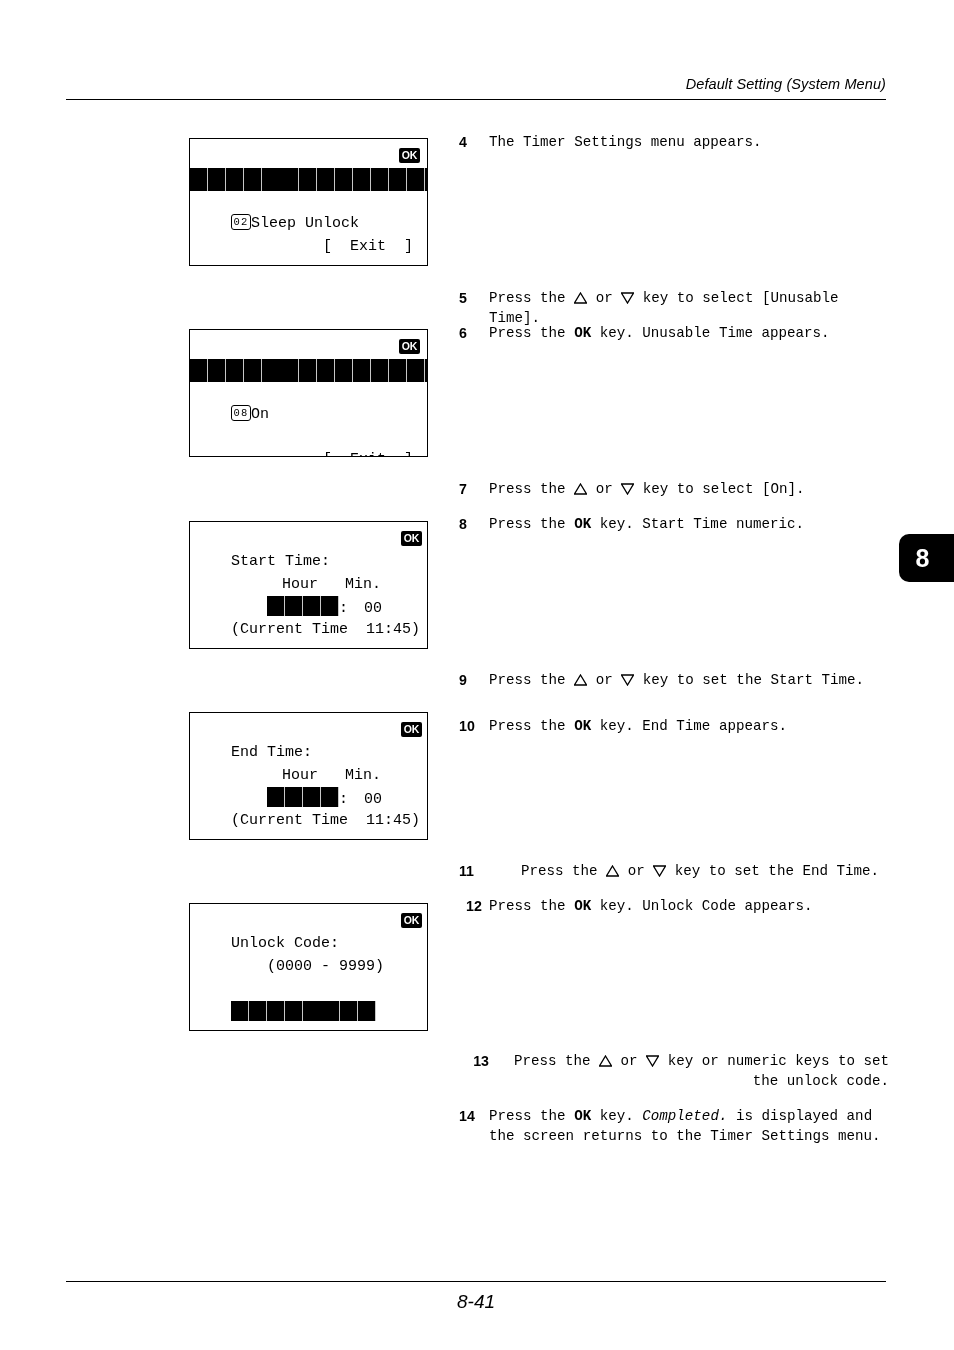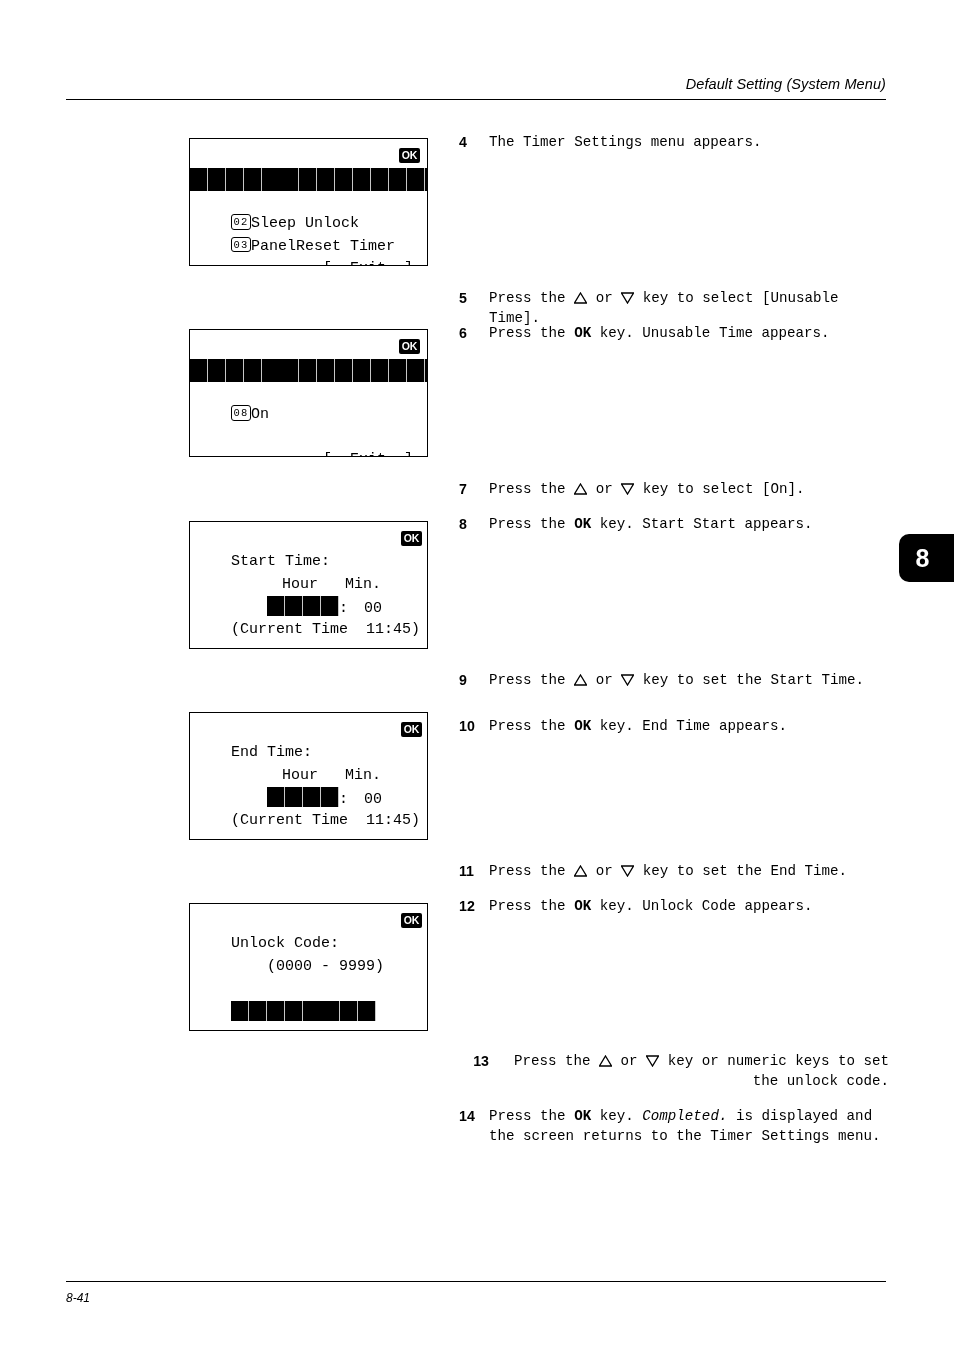--- a/index.html
+++ b/index.html
@@ -47,23 +47,23 @@
     position: absolute;
     left: 66px;
     top: 1281px;
     width: 820px;
   }
   .footer-rule {
     border-top: 1.6px solid #000;
     width: 100%;
   }
   .footer-page {
-    text-align: left;
+    text-align: center;
     font-style: italic;
-    font-size: 12px;
+    font-size: 19px;
     margin-top: 9px;
   }
 
   
   .chapter-tab {
     position: absolute;
     left: 899px;
     top: 534px;
     width: 55px;
     height: 48px;
@@ -266,23 +266,20 @@
       <span class="ok-badge">OK</span>
     </span>
   </div>
   <div class="lcd-row-hl">
     <span class="cellgrid"></span>
     
   </div>
   <div class="lcd-line">
     <span class="badge">02</span><span>Sleep Unlock</span>
   </div>
-  <div class="lcd-line">
-    <span class="badge">03</span><span>PanelReset Timer</span>
-  </div>
   <div class="lcd-line" style="text-align:right; padding-right:14px;">
     <span>[  Exit  ]</span>
   </div>
 </div>
 
 <div class="lcd" id="scr-unusable-time" style="top:329px; height:128px;">
   <div class="lcd-line">
     <span>Unusable Time:</span>
     <span class="lcd-icons">
       <span class="dpad-icon">
@@ -394,43 +391,43 @@
   <div class="step" style="top:351px;">
     <span class="step-num">7</span>
     <span class="step-text"><span>Press the </span><span class="tri-wrap"><svg width="13" height="12" viewBox="0 0 13 12">
             <polygon points="6.5,1 12.5,11 0.5,11" fill="none" stroke="#000" stroke-width="1.3"></polygon>
           </svg></span><span> or </span><span class="tri-wrap"><svg width="13" height="12" viewBox="0 0 13 12">
             <polygon points="0.5,1 12.5,1 6.5,11" fill="none" stroke="#000" stroke-width="1.3"></polygon>
           </svg></span><span> key to select [On].</span></span>
   </div>
   <div class="step" style="top:386px;">
     <span class="step-num">8</span>
-    <span class="step-text"><span>Press the </span><b>OK</b><span> key. Start Start appears.</span></span>
+    <span class="step-text"><span>Press the </span><b>OK</b><span> key. Start Time numeric.</span></span>
   </div>
   <div class="step" style="top:542px;">
     <span class="step-num">9</span>
     <span class="step-text"><span>Press the </span><span class="tri-wrap"><svg width="13" height="12" viewBox="0 0 13 12">
             <polygon points="6.5,1 12.5,11 0.5,11" fill="none" stroke="#000" stroke-width="1.3"></polygon>
           </svg></span><span> or </span><span class="tri-wrap"><svg width="13" height="12" viewBox="0 0 13 12">
             <polygon points="0.5,1 12.5,1 6.5,11" fill="none" stroke="#000" stroke-width="1.3"></polygon>
           </svg></span><span> key to set the Start Time.</span></span>
   </div>
   <div class="step" style="top:577px;margin-top:11px;">
     <span class="step-num">10</span>
     <span class="step-text"><span>Press the </span><b>OK</b><span> key. End Time appears.</span></span>
   </div>
-  <div class="step" style="top:733px;">
+  <div class="step" style="top:733px;gap:32px;">
     <span class="step-num">11</span>
     <span class="step-text"><span>Press the </span><span class="tri-wrap"><svg width="13" height="12" viewBox="0 0 13 12">
             <polygon points="6.5,1 12.5,11 0.5,11" fill="none" stroke="#000" stroke-width="1.3"></polygon>
           </svg></span><span> or </span><span class="tri-wrap"><svg width="13" height="12" viewBox="0 0 13 12">
             <polygon points="0.5,1 12.5,1 6.5,11" fill="none" stroke="#000" stroke-width="1.3"></polygon>
           </svg></span><span> key to set the End Time.</span></span>
   </div>
-  <div class="step" style="top:768px;">
+  <div class="step" style="top:768px;text-align:center;">
     <span class="step-num">12</span>
     <span class="step-text"><span>Press the </span><b>OK</b><span> key. Unlock Code appears.</span></span>
   </div>
   <div class="step" style="top:923px;text-align:right;">
     <span class="step-num">13</span>
     <span class="step-text"><span>Press the </span><span class="tri-wrap"><svg width="13" height="12" viewBox="0 0 13 12">
             <polygon points="6.5,1 12.5,11 0.5,11" fill="none" stroke="#000" stroke-width="1.3"></polygon>
           </svg></span><span> or </span><span class="tri-wrap"><svg width="13" height="12" viewBox="0 0 13 12">
             <polygon points="0.5,1 12.5,1 6.5,11" fill="none" stroke="#000" stroke-width="1.3"></polygon>
           </svg></span><span> key or numeric keys to set the unlock code.</span></span>

